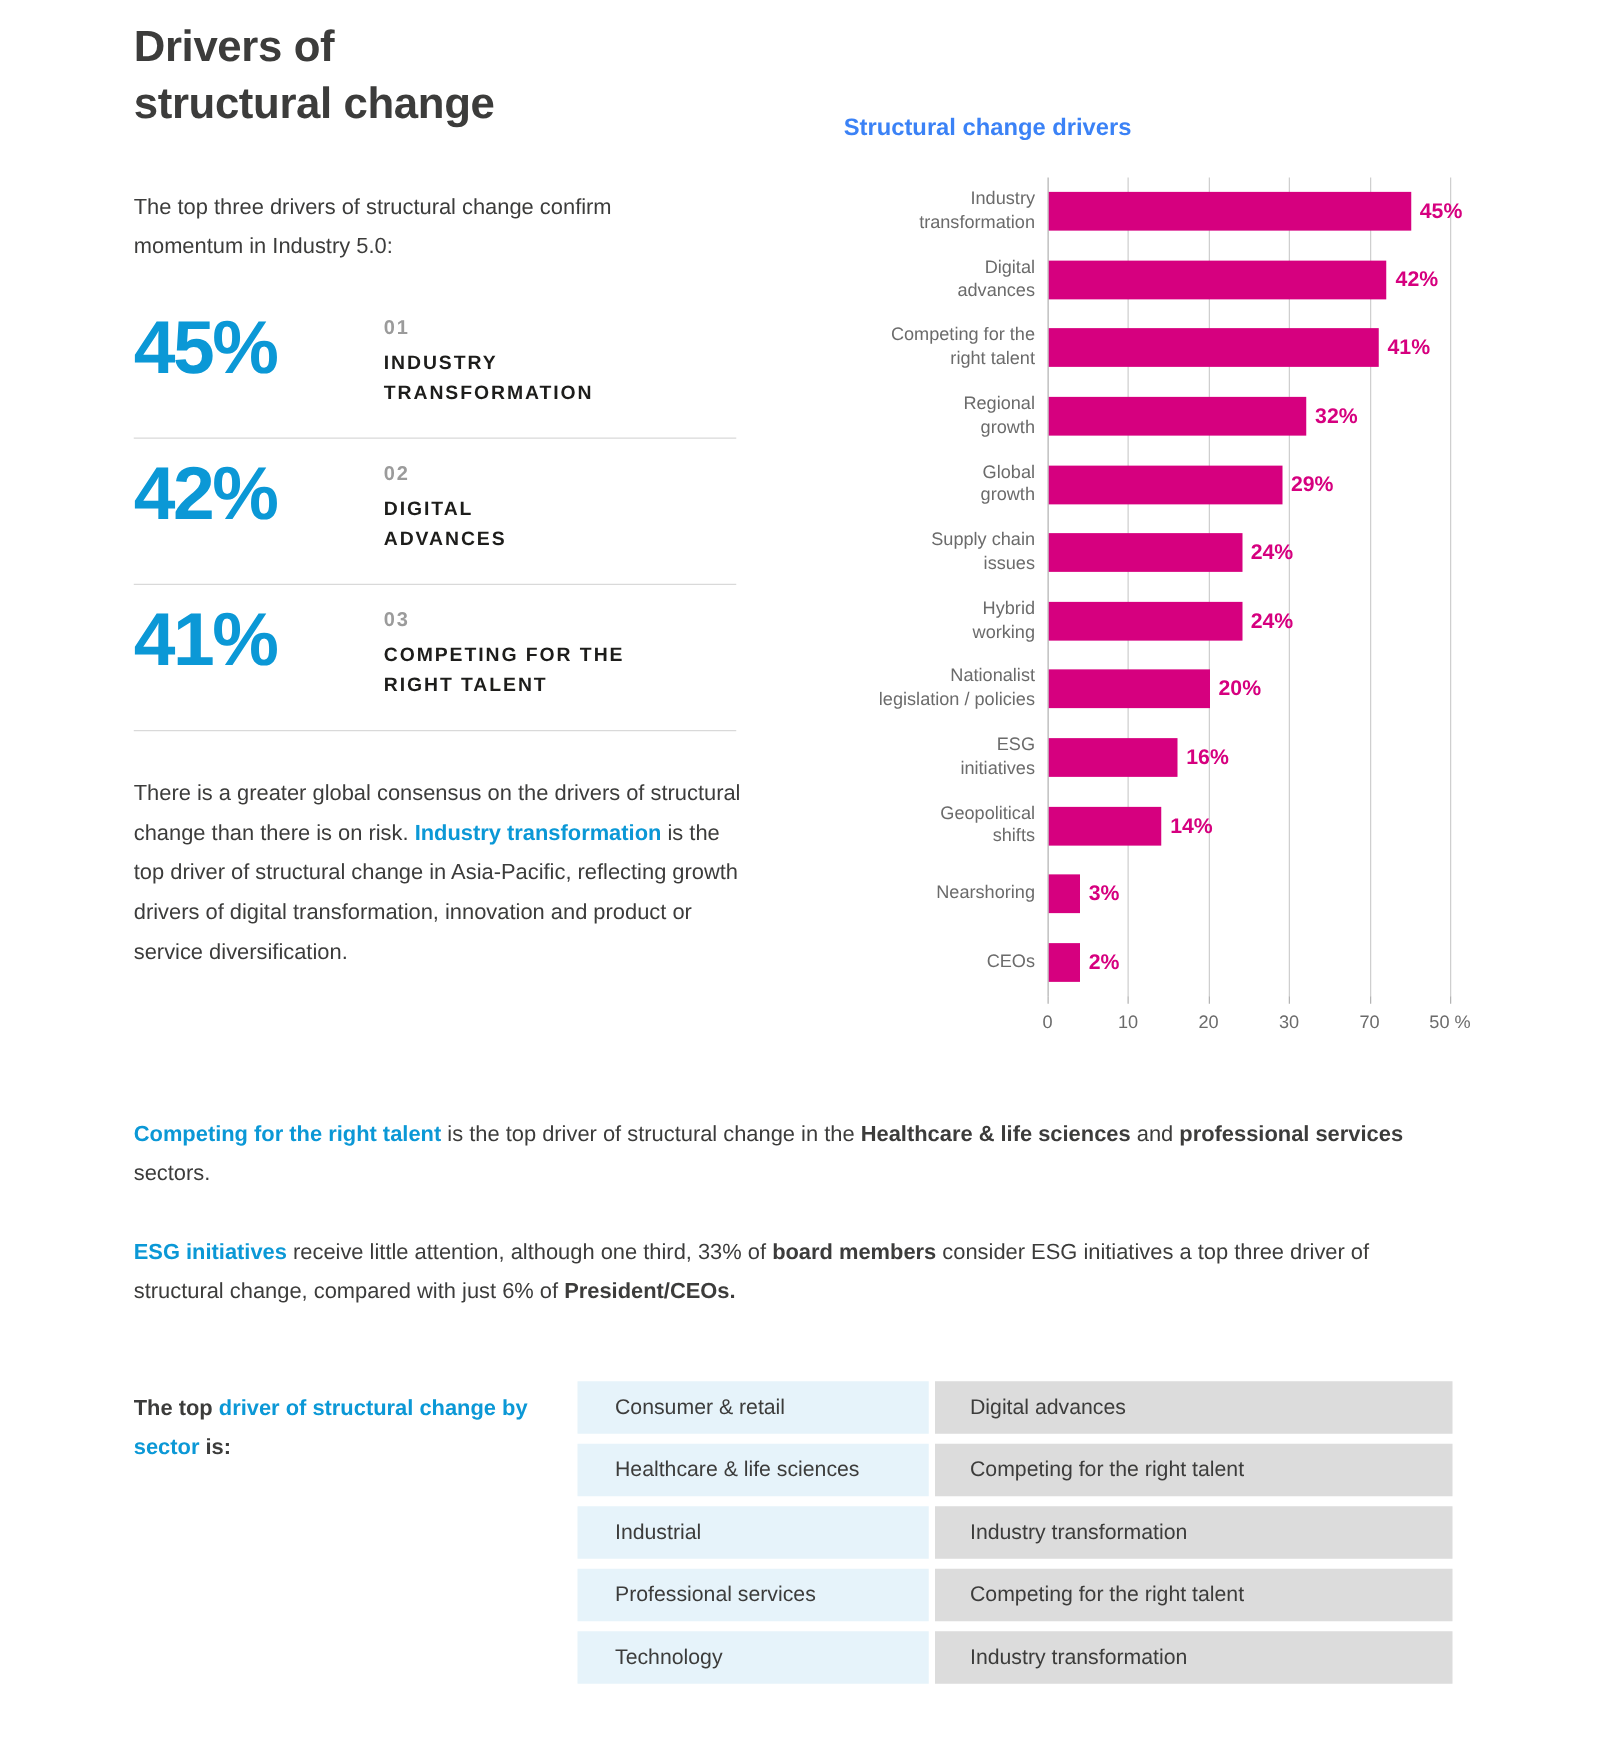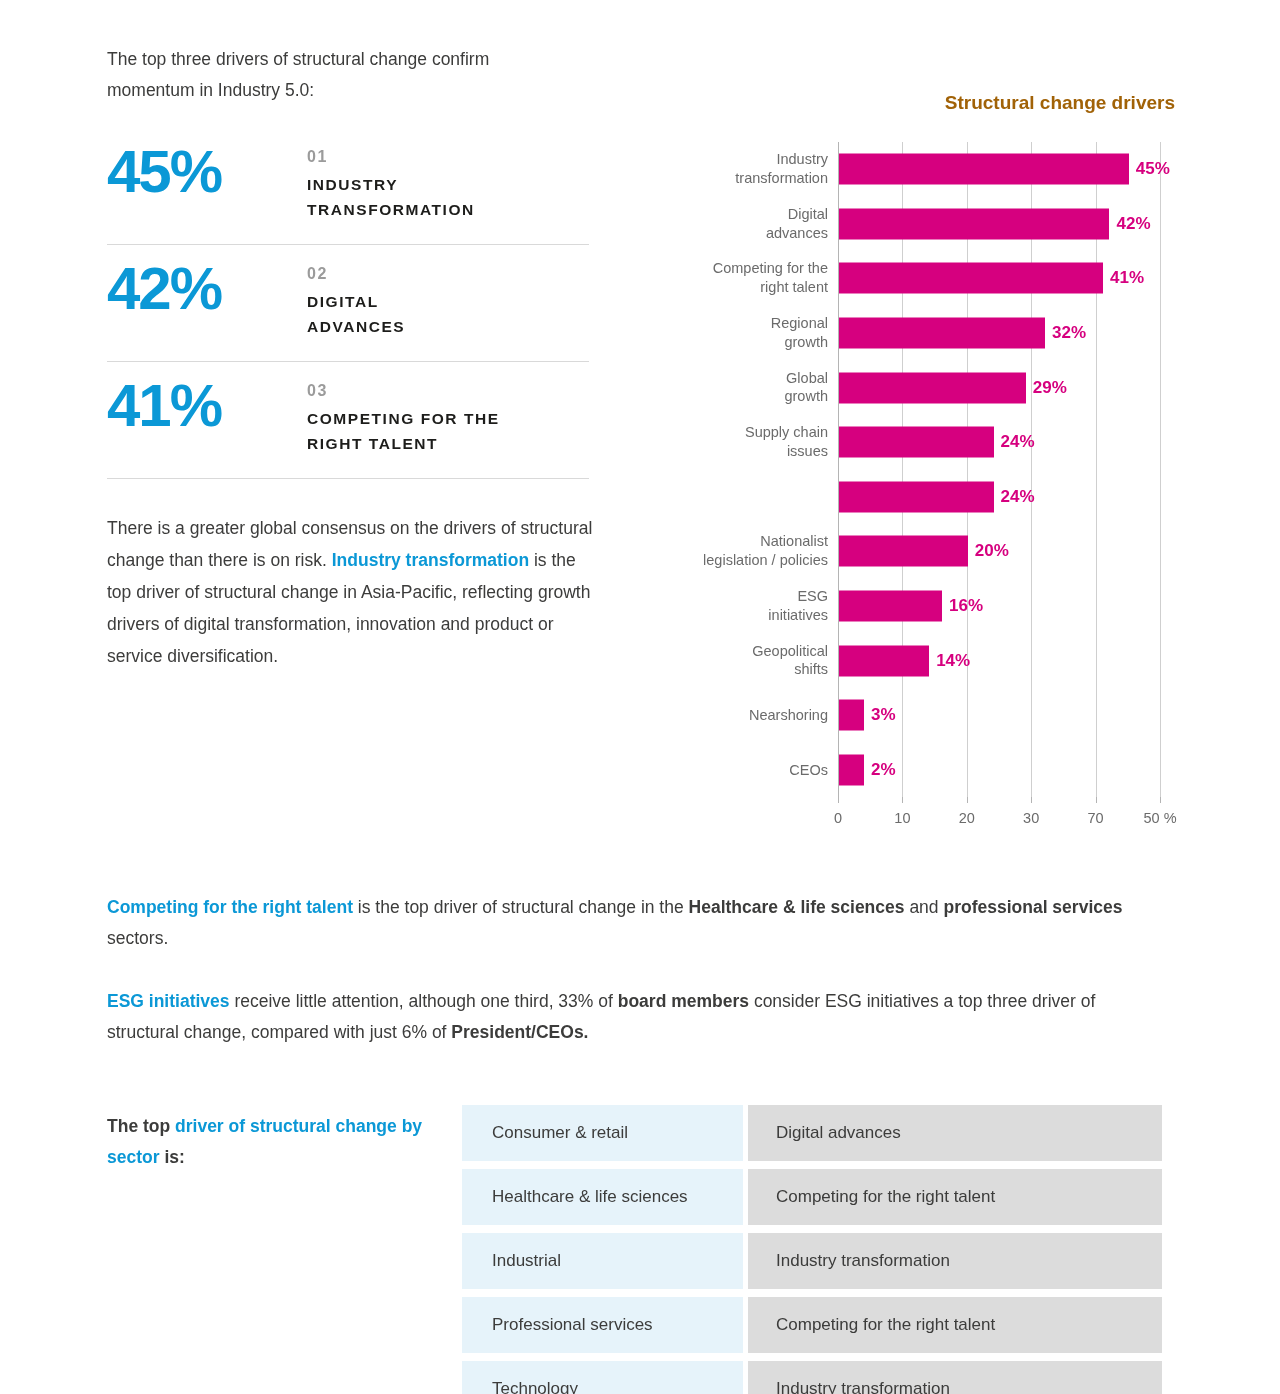--- a/index.html
+++ b/index.html
@@ -75,22 +75,22 @@
     color: #3c3c3b;
     width: 490px;
   }
   .blue-bold { color: #0b98d6; font-weight: bold; }
 
   
   .chart-wrap { position: absolute; left: 665px; top: 92px; width: 530px; }
   .chart-title {
     font-size: 19px;
     font-weight: bold;
-    color: #a16207;
-    text-align: right;
+    color: #3b82f6;
+    text-align: left;
     width: 500px;
     margin-left: 10px;
   }
   .chart-body {
     position: relative;
     margin-top: 28px;
     width: 530px;
     height: 660px;
   }
   .plot-area {
@@ -191,21 +191,21 @@
     font-weight: bold;
     line-height: 1.78;
     color: #3c3c3b;
   }
   .sector-table {
     position: absolute;
     left: 355px;
     top: 0;
     width: 700px;
   }
-  .sector-row { display: flex; margin-bottom: 8px; height: 56px; border-radius: 15px; }
+  .sector-row { display: flex; margin-bottom: 8px; height: 42px; border-radius: 15px; }
   .cell-sector {
     width: 281px;
     background: #e6f3fa;
     display: flex;
     align-items: center;
     padding-left: 30px;
     font-size: 17px;
     color: #3c3c3b;
   }
   .cell-driver {
@@ -219,20 +219,22 @@
     color: #3c3c3b;
   }
 </style>
 </head>
 <body>
 
 <div class="page">
 
   <div class="left-col">
 
+    <h1 class="page-title">Drivers of
+structural change</h1>
 
     <p class="intro-text">The top three drivers of structural change confirm
 momentum in Industry 5.0:</p>
 
     <div class="stats">
 
       <div class="stat-row">
         <div class="stat-number">45%</div>
         <div class="stat-meta">
           <div class="stat-rank">01</div>
@@ -308,20 +310,22 @@
             <div class="bar" style="width: 186.76px;"></div>
             <div class="bar-value" style="left: 187.76px;">29%</div>
           </div>
           <div class="bar-row" style="top: 272.917px; height: 54.5833px;">
             <div class="cat-label">Supply chain
 issues</div>
             <div class="bar" style="width: 154.56px;"></div>
             <div class="bar-value" style="left: 155.56px;">24%</div>
           </div>
           <div class="bar-row" style="top: 327.5px; height: 54.5833px;">
+            <div class="cat-label">Hybrid
+working</div>
             <div class="bar" style="width: 154.56px;"></div>
             <div class="bar-value" style="left: 155.56px;">24%</div>
           </div>
           <div class="bar-row" style="top: 382.083px; height: 54.5833px;">
             <div class="cat-label">Nationalist
 legislation / policies</div>
             <div class="bar" style="width: 128.8px;"></div>
             <div class="bar-value" style="left: 129.8px;">20%</div>
           </div>
           <div class="bar-row" style="top: 436.667px; height: 54.5833px;">

